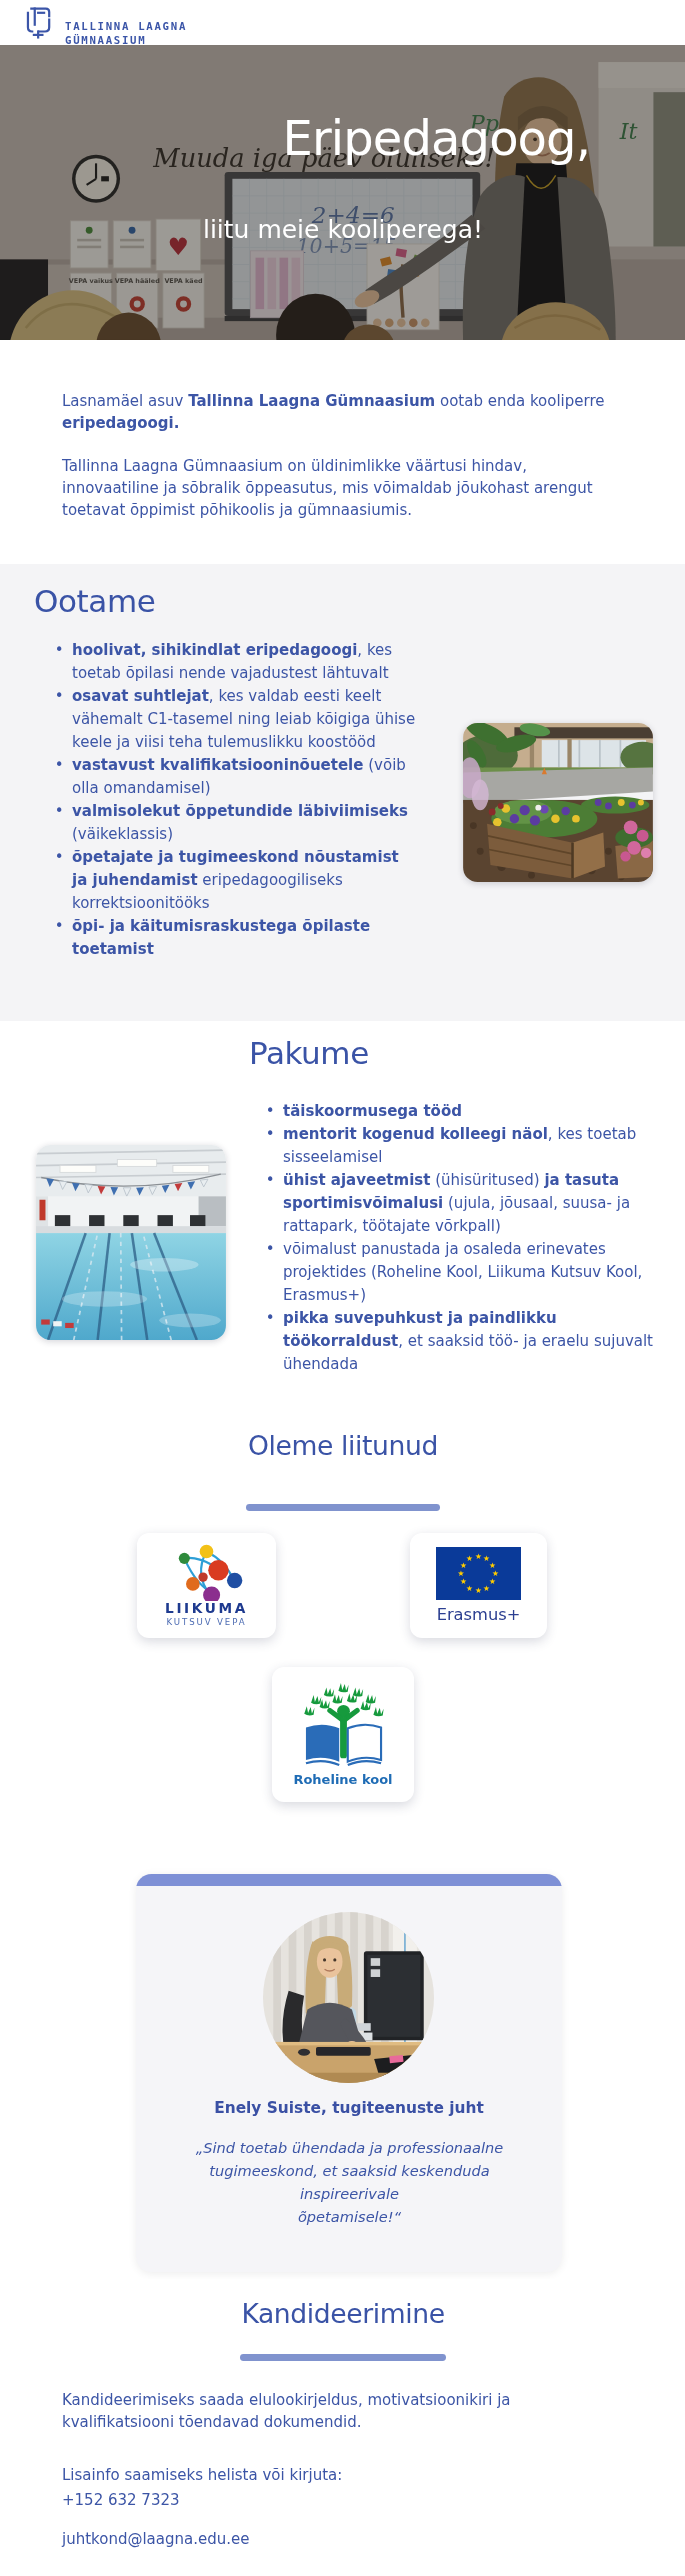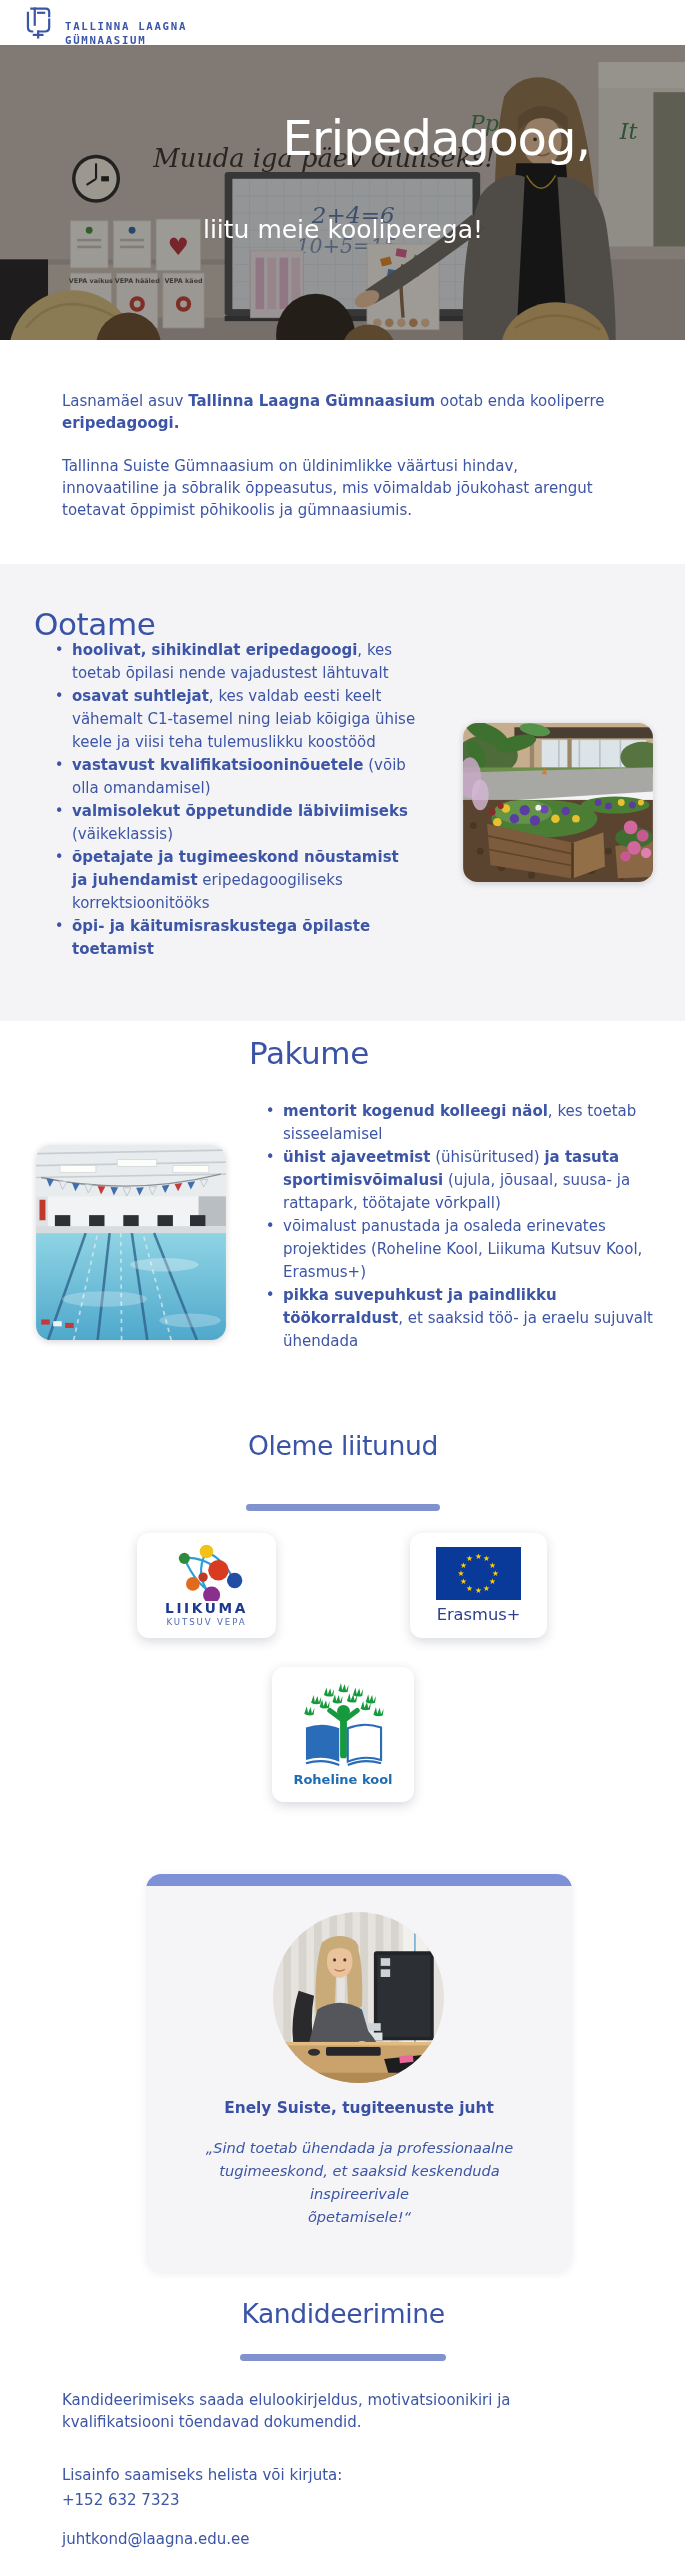--- a/index.html
+++ b/index.html
@@ -43,21 +43,21 @@
   .logo-card { position:absolute; background:#ffffff; border-radius:12px; box-shadow:0 3.4px 10.3px rgba(50,55,90,.18);
                display:flex; flex-direction:column; align-items:center; justify-content:center; }
   .liikuma-line1 { font-size:13.7px; font-weight:700; letter-spacing:2.6px; color:#1e3a8f; line-height:15.4px; }
   .liikuma-line2 { font-size:8.6px; letter-spacing:1.9px; color:#4d6cb3; line-height:11px; }
   .eu-flag { position:relative; width:85px; height:53px; background:#0a3a99; }
   .eu-star { position:absolute; color:#ffcc00; font-size:7.7px; line-height:9.4px; }
   .erasmus-label { margin-top:4.3px; font-size:16.3px; color:#2c3f91; }
   .roheline-label { font-size:13px; font-weight:700; color:#1f6cb5; }
 
   
-  #contact-card { position:absolute; left:146px; top:1874px; width:426px; height:398px; background:#f5f5f8;
+  #contact-card { position:absolute; left:136px; top:1874px; width:426px; height:398px; background:#f5f5f8;
                   border-radius:15.4px; overflow:hidden; box-shadow:0 1.7px 8.6px rgba(0,0,0,.07); }
   .card-topbar { position:absolute; left:0; top:0; width:100%; height:12px; background:#7e90d6; }
   .portrait { position:absolute; left:127px; top:38px; width:171px; height:171px; border-radius:50%; overflow:hidden; }
   .contact-name { position:absolute; left:0; top:225px; width:426px; text-align:center;
                   font-size:15.4px; font-weight:700; color:#3a50a4; }
   .contact-quote { position:absolute; left:33px; top:262px; width:361px; text-align:center;
                    font-style:italic; font-size:14.6px; line-height:23px; color:#3c55a6; }
 
   .plain-lines div { white-space:nowrap; }
 </style>
@@ -215,27 +215,27 @@
     </svg>
     <div class="hero-title">Eripedagoog,</div>
     <div class="hero-subtitle">liitu meie kooliperega!</div>
   </div>
 
   <div class="abs body-text plain-lines" style="left:62px; top:390px; width:591px;">
       <div><span>Lasnamäel asuv </span><strong>Tallinna Laagna Gümnaasium</strong><span> ootab enda kooliperre</span></div>
       <div><strong>eripedagoogi.</strong></div>
     </div>
   <div class="abs body-text plain-lines" style="left:62px; top:455px; width:591px;">
-      <div>Tallinna Suiste Gümnaasium on üldinimlikke väärtusi hindav,</div>
+      <div>Tallinna Laagna Gümnaasium on üldinimlikke väärtusi hindav,</div>
       <div>innovaatiline ja sõbralik õppeasutus, mis võimaldab jõukohast arengut</div>
       <div>toetavat õppimist põhikoolis ja gümnaasiumis.</div>
     </div>
 
   <div id="ootame">
-    <div class="abs section-h2" style="left:34px; top:19px;margin-top:23px;">Ootame</div>
+    <div class="abs section-h2" style="left:34px; top:19px;">Ootame</div>
     <ul class="bullets abs" style="left:53px; top:75px; width:363px;">
         <li><strong>hoolivat, sihikindlat eripedagoogi</strong><span>, kes toetab õpilasi nende vajadustest lähtuvalt</span></li>
         <li><strong>osavat suhtlejat</strong><span>, kes valdab eesti keelt vähemalt C1-tasemel ning leiab kõigiga ühise keele ja viisi teha tulemuslikku koostööd</span></li>
         <li><strong>vastavust kvalifikatsiooninõuetele</strong><span> (võib olla omandamisel)</span></li>
         <li><strong>valmisolekut õppetundide läbiviimiseks</strong><span> (väikeklassis)</span></li>
         <li><strong>õpetajate ja tugimeeskond nõustamist ja juhendamist</strong><span> eripedagoogiliseks korrektsioonitööks</span></li>
         <li><strong>õpi- ja käitumisraskustega õpilaste toetamist</strong></li>
       </ul>
     <div class="photo" style="left:463px; top:159px; width:190px; height:159px;">
       <svg width="190" height="159" viewBox="0 0 222 186">
@@ -386,20 +386,21 @@
           <rect x="6" y="204" width="10" height="6" fill="#c23b3b"></rect>
             <rect x="20" y="206" width="10" height="6" fill="#f0f3f4"></rect>
           <rect x="34" y="208" width="10" height="6" fill="#c23b3b"></rect>
         </g>
         <ellipse cx="150" cy="140" rx="40" ry="8" fill="#ffffff" opacity="0.3"></ellipse>
         <ellipse cx="80" cy="180" rx="50" ry="9" fill="#ffffff" opacity="0.25"></ellipse>
         <ellipse cx="180" cy="205" rx="36" ry="8" fill="#ffffff" opacity="0.25"></ellipse>
       </svg>
     </div>
     <ul class="bullets abs" style="left:264px; top:79px; width:392px;">
+        <li><strong>täiskoormusega tööd</strong></li>
         <li><strong>mentorit kogenud kolleegi näol</strong><span>, kes toetab sisseelamisel</span></li>
         <li><strong>ühist ajaveetmist</strong><span> (ühisüritused) </span><strong>ja tasuta sportimisvõimalusi</strong><span> (ujula, jõusaal, suusa- ja rattapark, töötajate võrkpall)</span></li>
         <li><span>võimalust panustada ja osaleda erinevates projektides (Roheline Kool, Liikuma Kutsuv Kool, Erasmus+)</span></li>
         <li><strong>pikka suvepuhkust ja paindlikku töökorraldust</strong><span>, et saaksid töö- ja eraelu sujuvalt ühendada</span></li>
       </ul>
   </div>
 
   <div id="liitunud">
     <div class="abs section-h3" style="left:0; top:6.9px;">Oleme liitunud</div>
     <div class="rule" style="left:246px; top:81px; width:194px;"></div>

